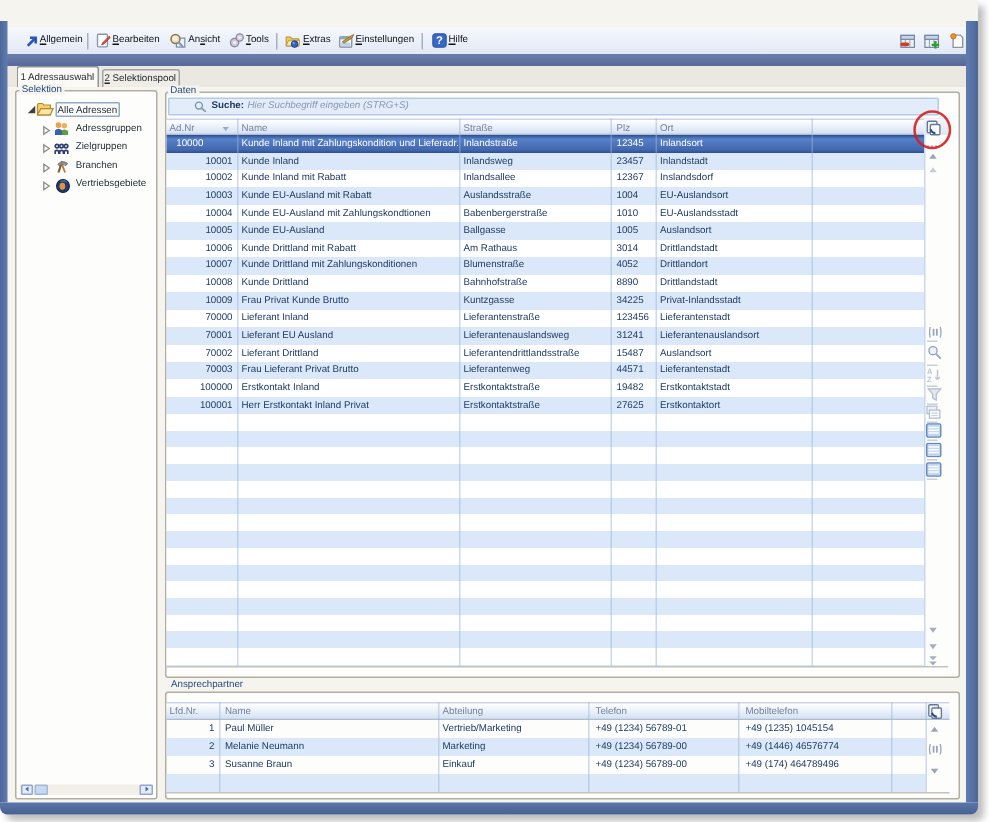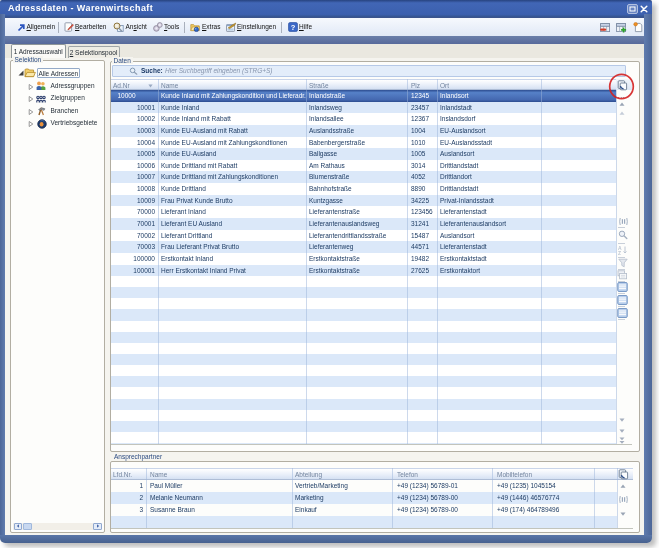--- a/index.html
+++ b/index.html
@@ -24,30 +24,20 @@
 
 .hdr{position:absolute;background:linear-gradient(#fff,#e9eff9 55%,#d5e1f3);border-bottom:1px solid #aebdd6;border-top:1px solid #c9d5ea}
 .htxt{position:absolute;font-size:6.5px;color:#72849e;line-height:11px}
 .row{position:absolute;height:11.7px;line-height:11.8px;font-size:6.5px;color:#1e3c64}
 .row span{position:absolute;top:0;height:inherit;line-height:inherit;white-space:nowrap}
 .vline{position:absolute;width:1px;background:rgba(155,180,218,.5)}
 </style></head>
 <body>
 <div id="win">
   <div id="content"></div>
-  <div id="title">
-      <span class="t">Adressdaten - Warenwirtschaft</span>
-    <svg class="a" style="left:627px;top:4px" width="11" height="10" viewBox="0 0 11 10">
-        <rect x="0.5" y="0.5" width="10" height="9" rx="1.5" fill="rgba(255,255,255,0.22)" stroke="rgba(255,255,255,0.55)" stroke-width="1"></rect>
-        <rect x="3" y="3" width="5" height="4" fill="none" stroke="#fff" stroke-width="1"></rect>
-      </svg>
-    <svg class="a" style="left:639.5px;top:4.5px" width="8" height="8" viewBox="0 0 8 8">
-        <path d="M1.2 1.2 L6.8 6.8 M6.8 1.2 L1.2 6.8" stroke="#fff" stroke-width="1.5" stroke-linecap="round"></path>
-      </svg>
-  </div>
   <div id="menu">
     <svg class="micon" style="left:13px;top:5px" width="9" height="9" viewBox="0 0 9 9">
         <path d="M1.5 7.5 L6.5 2.5 M6.8 6 L6.8 2.2 L3 2.2" stroke="#2b55c0" stroke-width="1.7" fill="none"></path>
       </svg>
     <span class="mi" style="left:22.5px"><u>A</u>llgemein</span>
     <div class="msep" style="left:54px"></div>
     <svg class="micon" style="left:59.5px" width="10" height="10" viewBox="0 0 10 10">
         <rect x="1" y="0.8" width="6.6" height="8.4" rx="0.8" fill="#fdfdfc" stroke="#8a94a6" stroke-width="0.9"></rect>
         <path d="M8.8 2.2 L4.6 6.4 L3.8 8 L5.4 7.2 L9.4 3.2 Z" fill="#e0503c" stroke="#a03020" stroke-width="0.5"></path>
       </svg>

